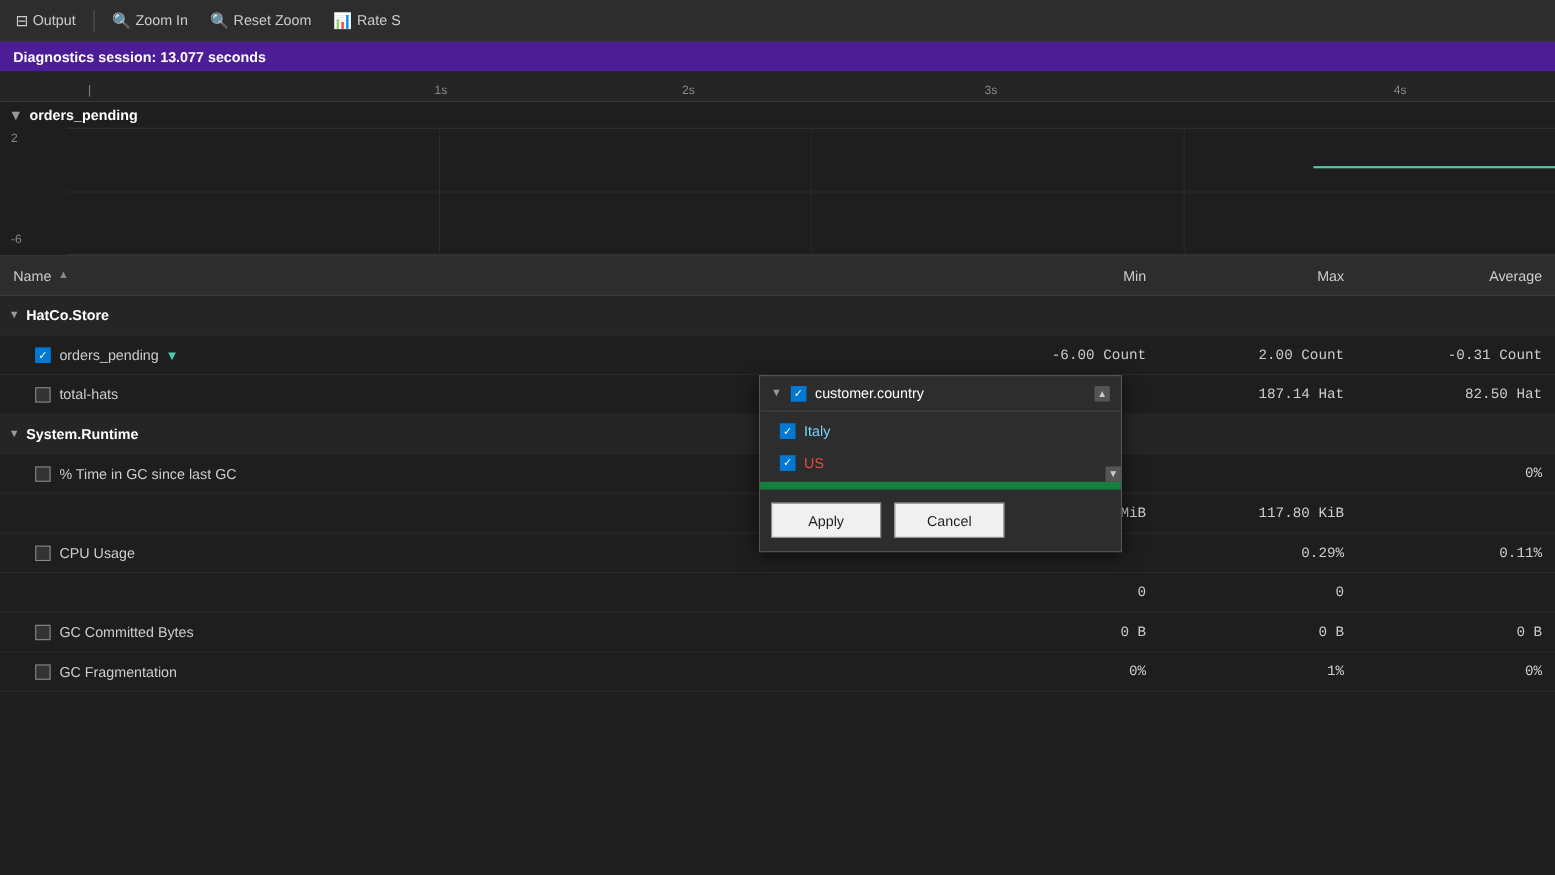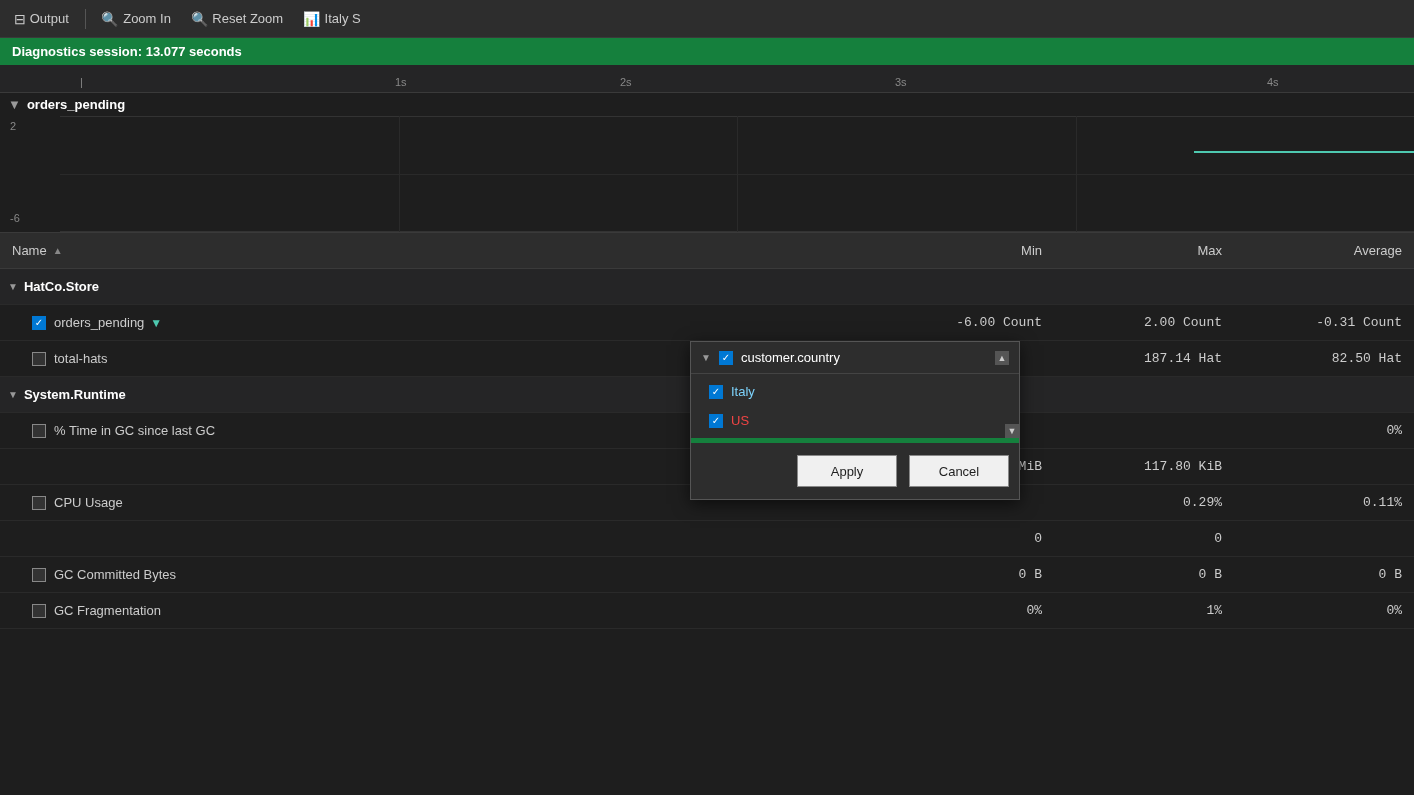--- a/index.html
+++ b/index.html
@@ -39,21 +39,21 @@
       height: 20px;
       background: #555;
       margin: 0 2px;
     }
     .toolbar-icon {
       font-size: 14px;
     }
 
     
     .diagnostics-label {
-      background: #15803d;
+      background: #4c1d95;
       padding: 6px 12px;
       font-weight: bold;
       color: #ffffff;
       font-size: 13px;
     }
 
     
     .timeline {
       background: #252526;
       border-bottom: 1px solid #3a3a3a;
@@ -231,24 +231,24 @@
       border-color: #0078d4;
     }
     .popup-checkbox.checked::after {
       content: '✓';
       color: white;
       font-size: 10px;
     }
 
     .popup-footer {
       display: flex;
-      justify-content: flex-end;
+      justify-content: flex-start;
       gap: 12px;
       padding: 12px 10px;
-      border-top: 5px solid #15803d;
+      border-top: 7px solid #15803d;
     }
     .popup-btn {
       width: 100px;
       height: 32px;
       background: #f0f0f0;
       color: #1e1e1e;
       border: 1px solid #888;
       font-size: 13px;
       cursor: pointer;
       font-weight: normal;
@@ -271,21 +271,21 @@
   <button class="toolbar-btn">
     <span class="toolbar-icon">🔍</span>
     <span>Zoom In</span>
   </button>
   <button class="toolbar-btn">
     <span class="toolbar-icon">🔍</span>
     <span>Reset Zoom</span>
   </button>
   <button class="toolbar-btn">
     <span class="toolbar-icon">📊</span>
-    <span>Italy S</span>
+    <span>Rate S</span>
   </button>
 </div>
 
 <div class="diagnostics-label">
   <span>Diagnostics session: 13.077 seconds</span>
 </div>
 
 <div class="timeline">
   <span class="timeline-tick" style="left:80px; bottom:4px;">|</span>
   <span class="timeline-tick" style="left:395px; bottom:4px;">1s</span>

